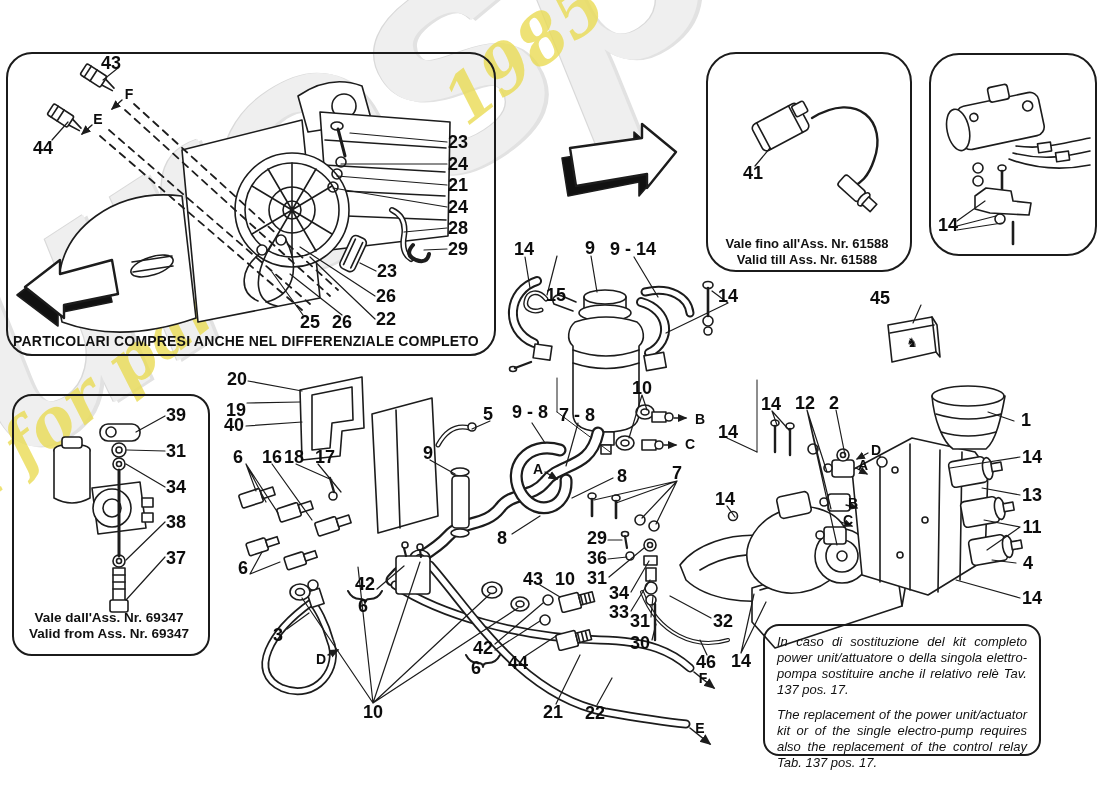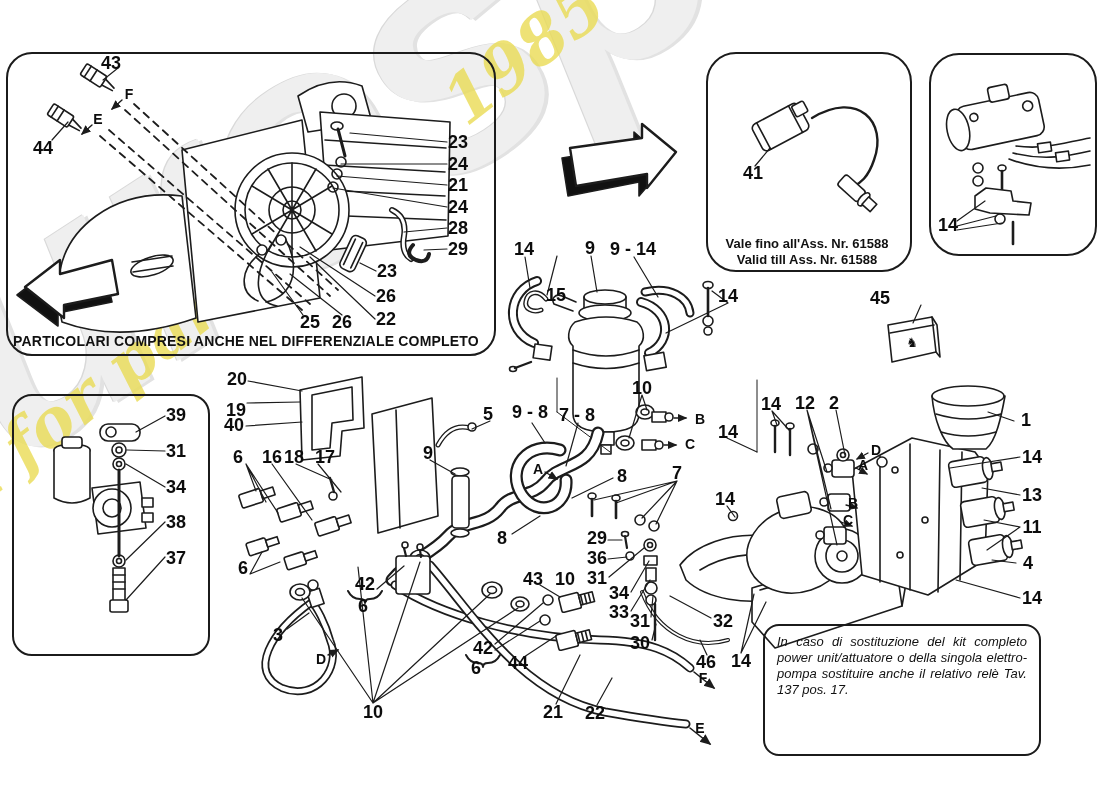--- a/index.html
+++ b/index.html
@@ -431,23 +431,28 @@
     <text x="912" y="347" font-size="13" text-anchor="middle" fill="#111">♞</text>
   </svg>
 
   <div class="cap cap1">
     <div>PARTICOLARI COMPRESI ANCHE NEL DIFFERENZIALE COMPLETO</div>
   </div>
   <div class="cap cap2">
     <div>Vale fino all'Ass. Nr. 61588</div>
     <div>Valid till Ass. Nr. 61588</div>
   </div>
+  <div class="cap cap4">
+    <div>Vale dall'Ass. Nr. 69347</div>
+    <div>Valid from Ass. Nr. 69347</div>
+  </div>
 
   <div class="note">
     <p>In caso di sostituzione del kit completo power unit/attuatore o della singola elettro-pompa sostituire anche il relativo relè Tav. 137 pos. 17.</p>
+    <p>The replacement of the power unit/actuator kit or of the single electro-pump requires also the replacement of the control relay Tab. 137 pos. 17.</p>
   </div>
 
   <div id="callouts">
       <span class="callout" style="left: 111px; top: 63px;">43</span>
       <span class="callout letter" style="left: 129px; top: 94px;">F</span>
       <span class="callout letter" style="left: 98px; top: 119px;">E</span>
       <span class="callout" style="left: 43px; top: 148px;">44</span>
       <span class="callout" style="left: 458px; top: 142px;">23</span>
       <span class="callout" style="left: 458px; top: 164px;">24</span>
       <span class="callout" style="left: 458px; top: 185px;">21</span>

